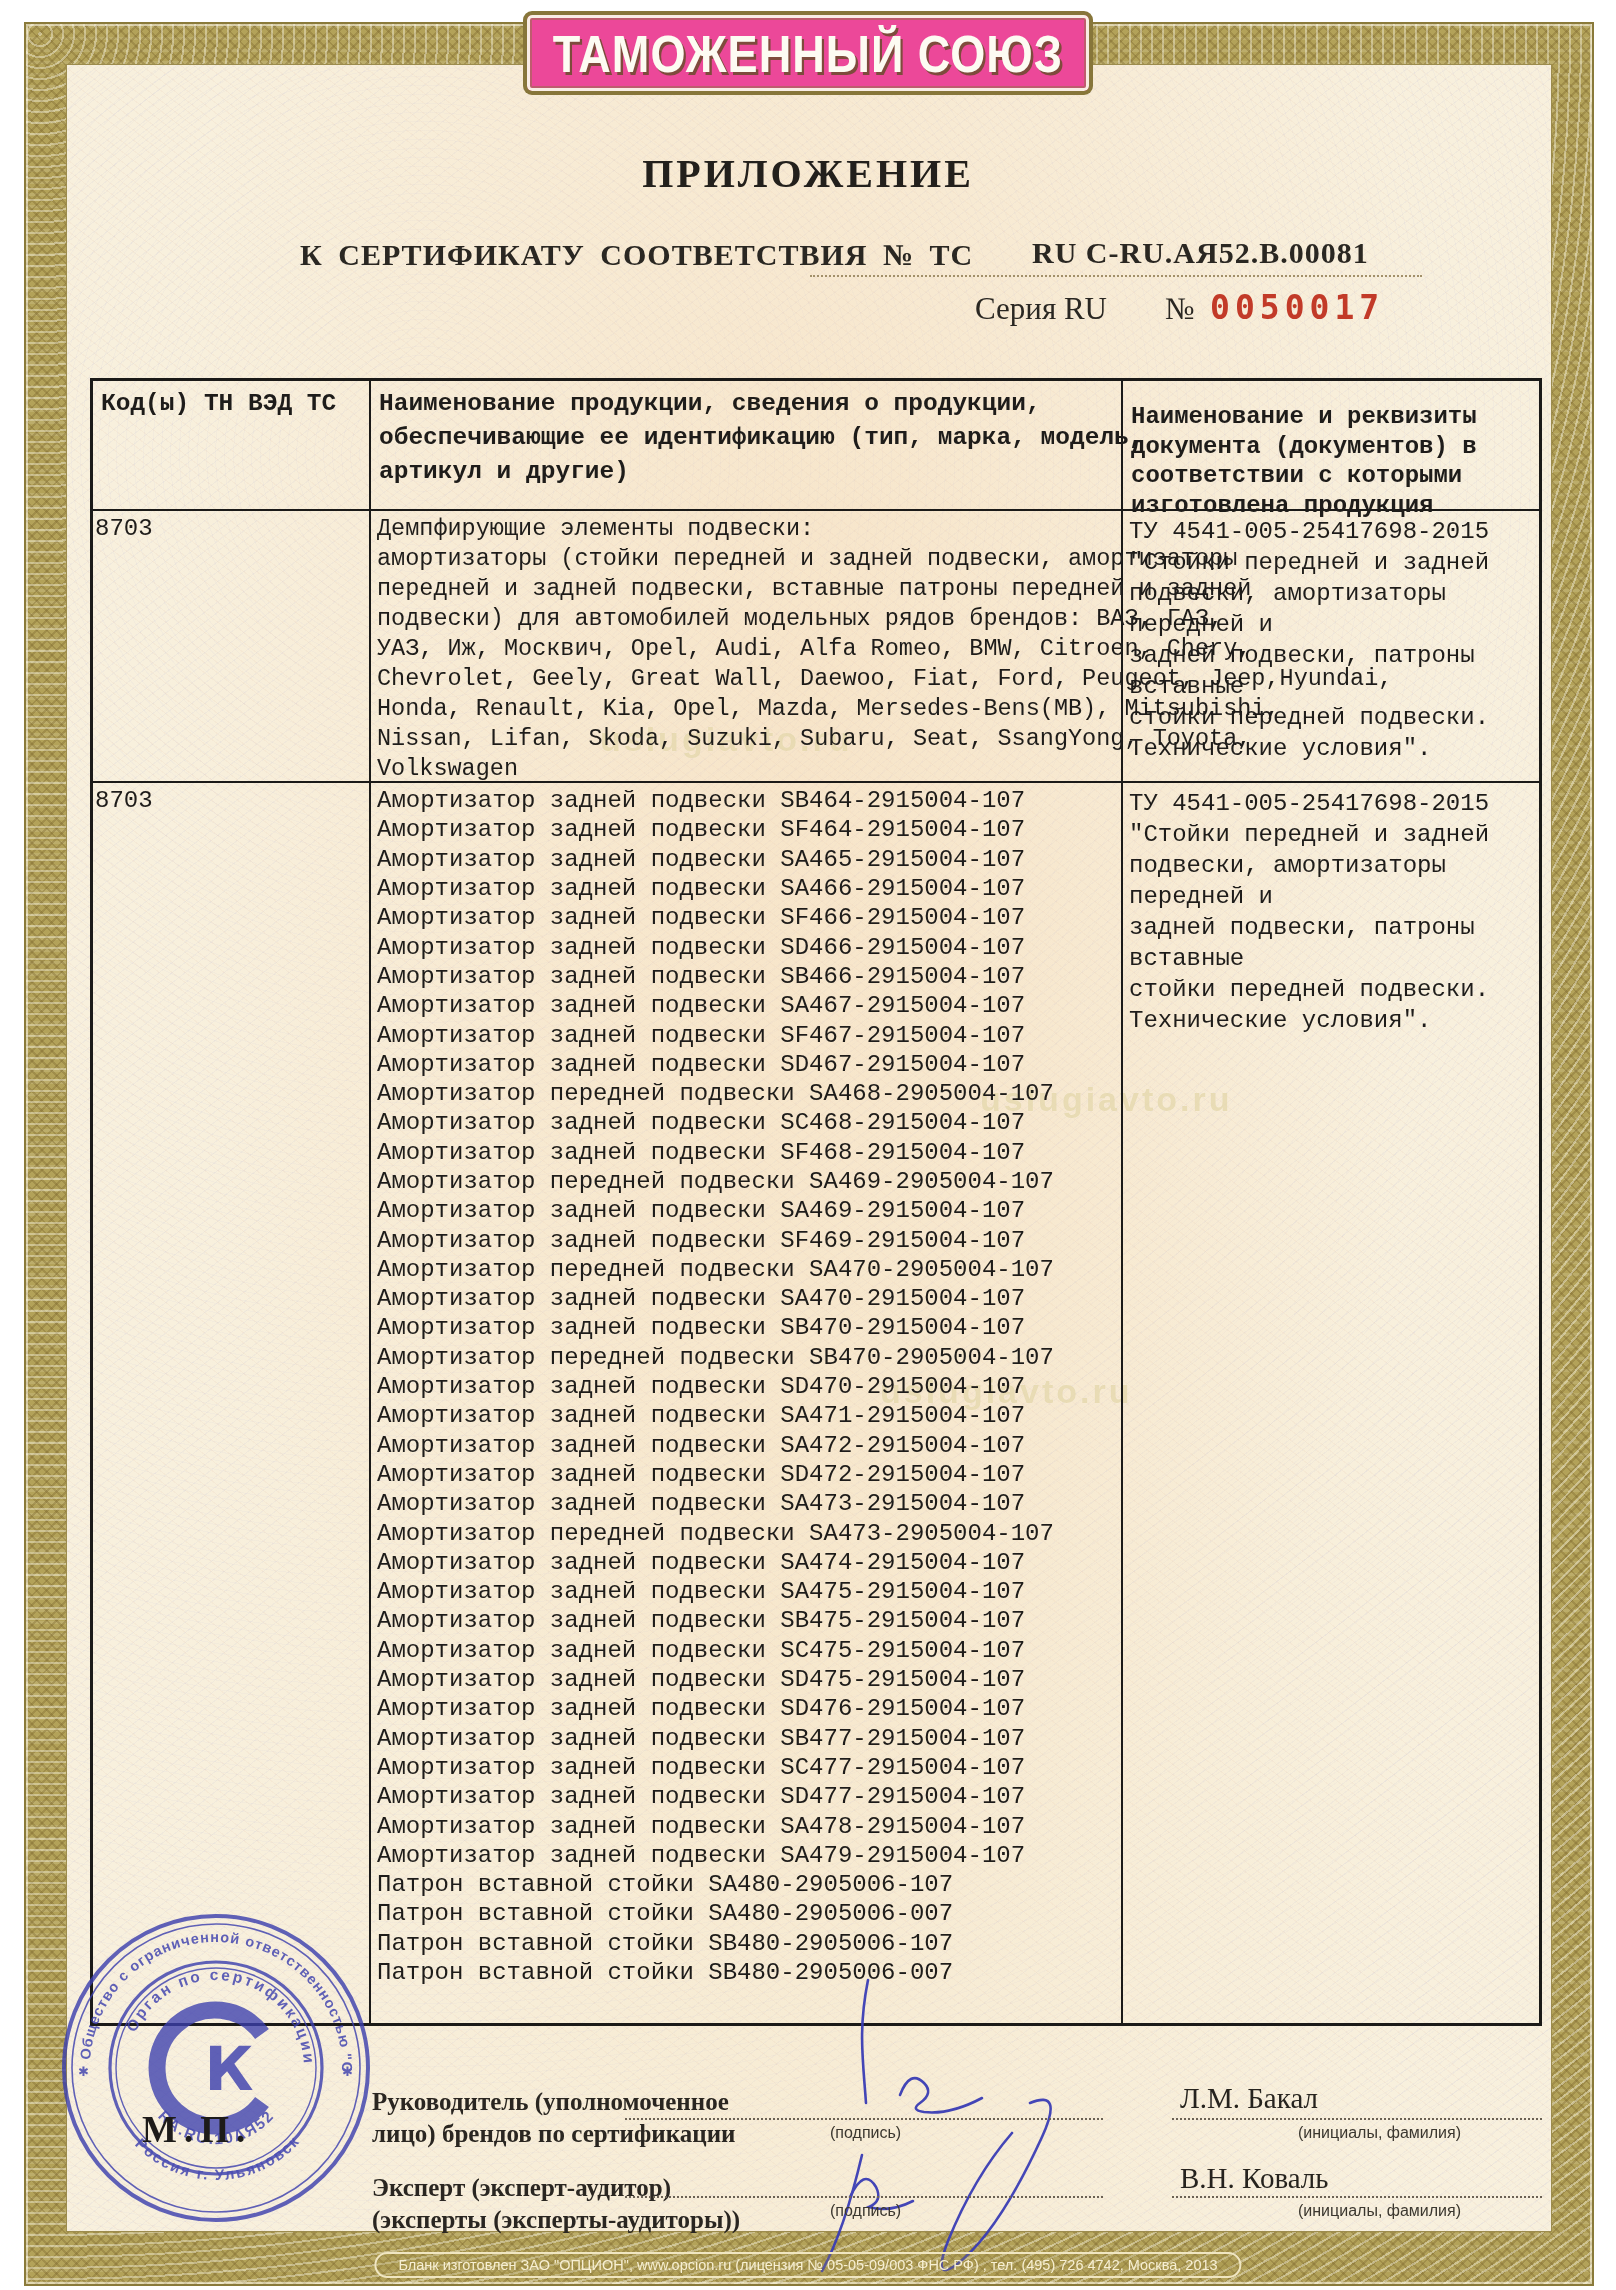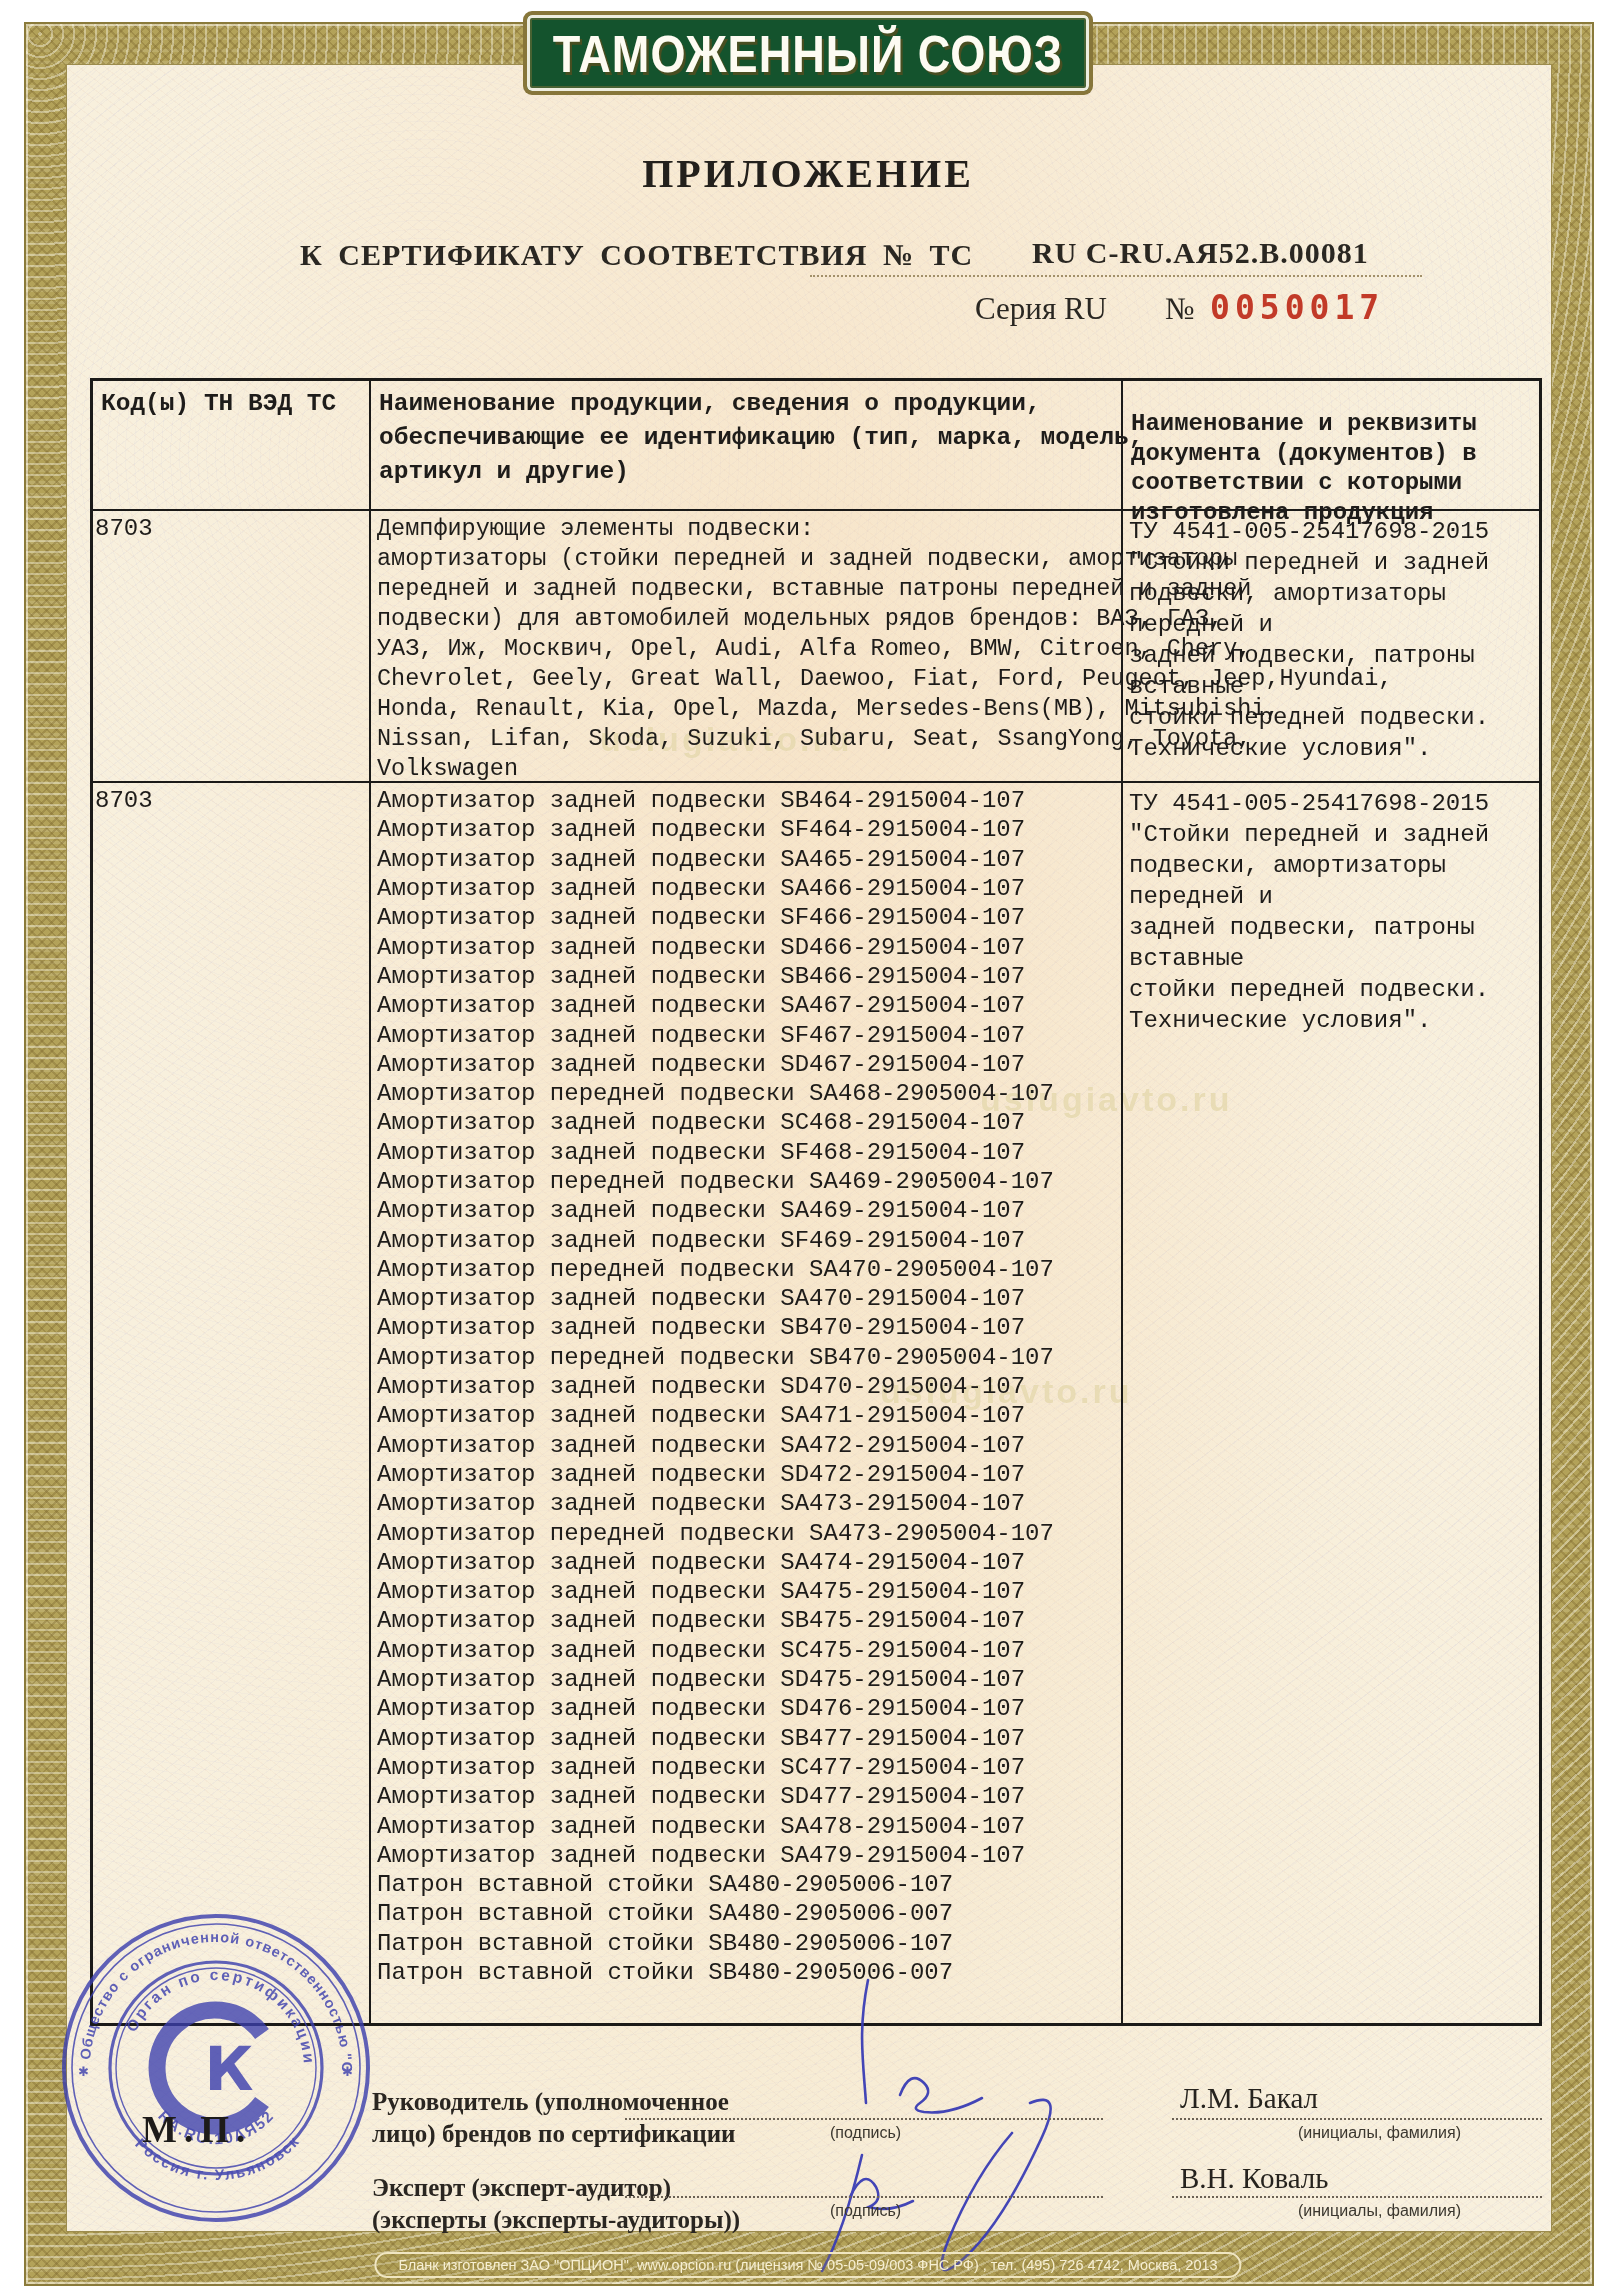--- a/index.html
+++ b/index.html
@@ -22,21 +22,21 @@
     background-image:
       radial-gradient(ellipse at 50% 28%, rgba(246,214,176,0.40), transparent 62%),
       radial-gradient(ellipse at 50% 72%, rgba(244,220,180,0.30), transparent 60%),
       repeating-linear-gradient(38deg, rgba(196,120,96,0.055) 0 1px, transparent 1px 8px),
       repeating-linear-gradient(-38deg, rgba(118,122,204,0.06) 0 1px, transparent 1px 8px),
       repeating-radial-gradient(circle at 24% 18%, rgba(150,150,215,0.05) 0 1px, transparent 1px 9px);
     border:1px solid #9c8c4e;}
 
   
   .badge{position:absolute;left:50%;top:12px;transform:translateX(-50%);
-    width:562px;height:76px;background:#14532d;
+    width:562px;height:76px;background:#ec4899;
     border:3px solid #87763a;border-radius:8px;
     box-shadow:inset 0 0 0 3px rgba(255,253,242,0.9), inset 0 0 0 5px rgba(135,118,58,0.45), 0 0 0 1px #87763a;
     display:flex;align-items:center;justify-content:center;}
   .badge span{font-family:"Liberation Sans", sans-serif;font-weight:bold;font-size:47px;
     letter-spacing:1px;color:#fdfbf2;text-shadow:2.5px 2.5px 0 rgba(90,76,30,0.75);
     transform:scale(0.96,1.12);white-space:nowrap;}
 
   .title{position:absolute;left:0;right:0;top:150px;text-align:center;
     font-size:40px;font-weight:bold;letter-spacing:3px;color:#23201c;}
 
@@ -53,21 +53,21 @@
 
   
   .ctable{position:absolute;left:90px;top:378px;width:1452px;box-sizing:border-box;
     border:3px solid #1b1a18;display:grid;grid-template-columns:278px 752px 1fr;
     grid-template-rows:130px 272px 1240px;background:transparent;font-family:Liberation Mono, monospace;}
   .cell{box-sizing:border-box;border-right:2px solid #1b1a18;border-bottom:2px solid #1b1a18;
     overflow:visible;}
   .cell.last-col{border-right:none;}
   .cell.last-row{border-bottom:none;}
   .hcell{font-weight:bold;font-size:24.5px;line-height:34px;padding:6px 8px 0 8px;white-space:pre;}
-  .hcell.h3{font-size:24px;line-height:29.5px;padding-top:0;margin-top:28px;}
+  .hcell.h3{font-size:24px;line-height:29.5px;padding-top:21px;}
   .code-cell{font-size:24px;padding:4px 16px 0 2px;}
   .desc-cell{font-size:23.5px;line-height:30px;padding:3px 0 0 6px;white-space:pre;}
   .doc-cell{font-size:24px;line-height:31px;padding:5px 2px 0 6px;white-space:pre-line;}
   .products{padding:3px 0 0 6px;}
   .product-line{height:29.3px;font-size:24px;white-space:nowrap;display:flex;align-items:center;}
 
   
   .wm{position:absolute;font-family:"Liberation Sans", sans-serif;font-weight:bold;font-size:34px;
     letter-spacing:3px;color:rgba(214,194,126,0.50);text-shadow:0 0 1px rgba(255,255,255,0.6);}
 

